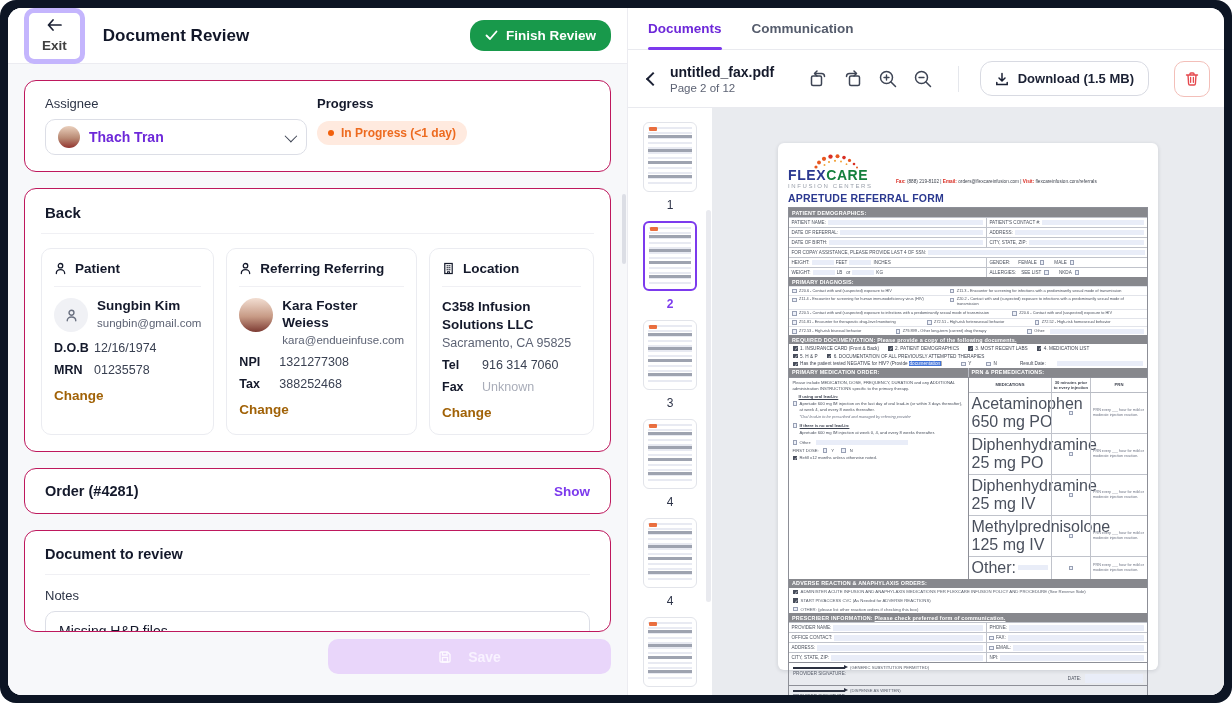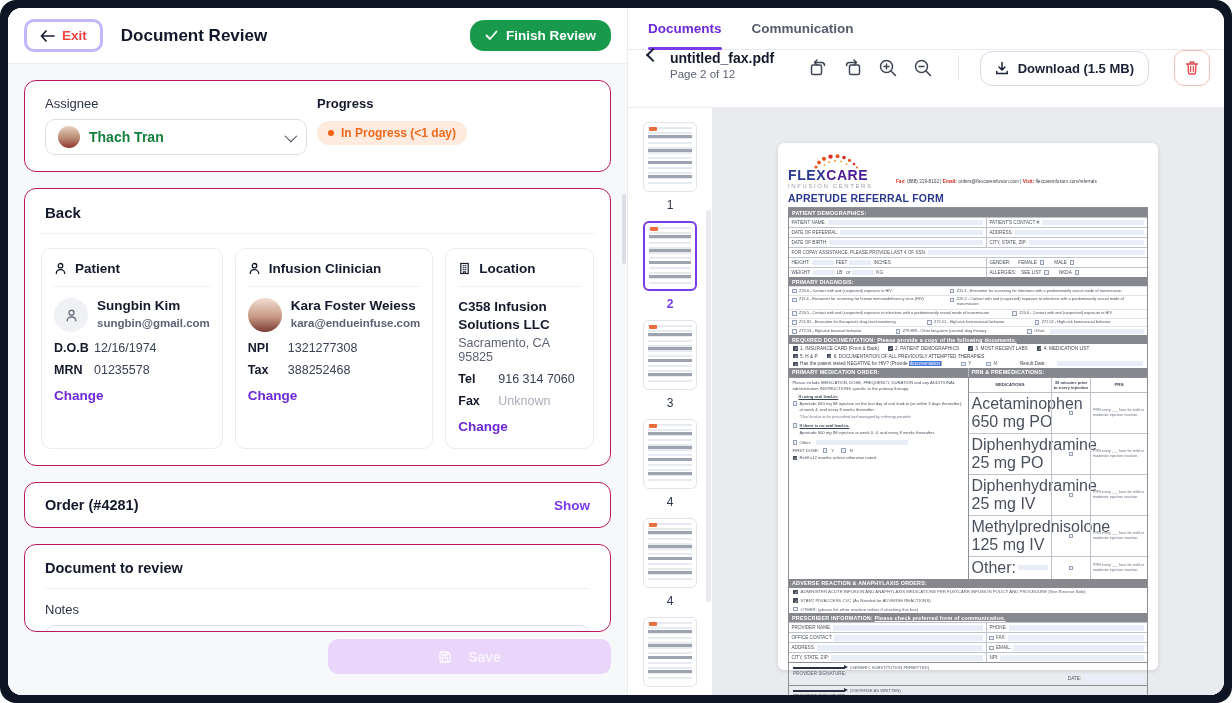--- a/index.html
+++ b/index.html
@@ -4,77 +4,77 @@
 <style>
   * { box-sizing: border-box; margin: 0; padding: 0; }
   html,body { width:1232px; height:703px; }
   body { font-family:"Liberation Sans", sans-serif; background:#fff; }
   .frame { position:absolute; inset:0; width:1232px; height:703px; background:#0d1524; border-radius:16px; overflow:hidden; }
   .window { position:absolute; left:8px; top:8px; width:1216px; height:687px; background:#fff; border-radius:14px; overflow:hidden; display:flex; }
 
   
   .left { width:620px; display:flex; flex-direction:column; border-right:1px solid #ececf1; background:#f7f8fa; }
   .left-header { height:56px; min-height:56px; background:#fff; border-bottom:1px solid #ececf1; display:flex; align-items:center; padding:0 16px; }
-  .exit-btn { display:flex; align-items:center; gap:7px; border:3px solid #c4b5fd; border-radius:10px; background:#fff; padding:6px 13px; font-size:13.5px; font-weight:bold; color:#ef4444; cursor:pointer; }
+  .exit-btn { display:flex; align-items:center; gap:7px; border:5px solid #c4b5fd; border-radius:10px; background:#fff; padding:6px 13px; font-size:13.5px; font-weight:bold; color:#404040; cursor:pointer;flex-direction:column; }
   .page-title { font-size:17px; font-weight:bold; color:#121729; margin-left:18px; }
   .finish-btn { margin-left:auto; display:flex; align-items:center; gap:8px; background:#18994b; color:#fff; border:none; border-radius:14px; padding:8px 15px; font-size:13.5px; font-weight:bold; cursor:pointer; }
 
   .left-body { flex:1; padding:16px 16px 0 16px; display:flex; flex-direction:column; gap:16px; overflow:hidden; position:relative; }
   .left-scroll-thumb { position:absolute; right:1px; top:130px; width:4px; height:70px; background:#dcdee5; border-radius:2px; }
   .card { background:#fff; border:1px solid #be185d; border-radius:12px; }
 
   .assignee-card { padding:15px 20px 16px; display:flex; }
   .assignee-col { width:272px; }
   .field-label { font-size:13px; color:#2d3446; margin-bottom:8px; }
   .field-label.b { font-weight:bold; color:#14192b; }
   .assignee-dd { width:262px; height:36px; border:1px solid #dcdee6; border-radius:10px; background:#fff; display:flex; align-items:center; gap:9px; padding:0 12px; cursor:pointer; }
   .avatar-sm { width:22px; height:22px; border-radius:50%; background:linear-gradient(180deg,#ead0bd 0%,#b98a74 55%,#92342f 100%); flex:none; }
-  .assignee-name { font-size:14px; font-weight:bold; color:#15803d; flex:1; }
+  .assignee-name { font-size:14px; font-weight:bold; color:#6d28d9; flex:1; }
   .chev-down { width:9px; height:9px; border-right:1.8px solid #3c4252; border-bottom:1.8px solid #3c4252; transform:rotate(45deg) translateY(-2px); }
   .progress-pill { display:inline-flex; align-items:center; gap:7px; background:#ffeadf; color:#ed6a1f; border-radius:999px; font-size:12px; font-weight:bold; padding:5px 11px; margin-top:2px; }
   .progress-dot { width:6px; height:6px; border-radius:50%; background:#f2600c; }
 
   .order-card { padding:15px 16px 16px; }
   .card-title { font-size:15px; font-weight:bold; color:#14192b; padding:0 4px 12px; border-bottom:1px solid #f0f0f4; margin-bottom:14px; }
   .subcards { display:flex; gap:12px; }
   .subcard { flex:1; border:1px solid #ebecf1; border-radius:10px; background:#fff; padding:12px 12px 13px; }
   .subcard-head { display:flex; align-items:center; gap:8px; font-size:13.5px; font-weight:bold; color:#14192b; padding-bottom:10px; border-bottom:1px solid #f0f0f4; margin-bottom:11px; }
   .person-row { display:flex; gap:9px; margin-bottom:9px; }
   .avatar-md { width:34px; height:34px; border-radius:50%; flex:none; }
   .avatar-placeholder { background:#f0f1f5; display:flex; align-items:center; justify-content:center; }
   .avatar-photo { background:linear-gradient(180deg,#f2ded2 0%,#c79a85 55%,#7d3b33 100%); }
   .p-name { font-size:13.5px; font-weight:bold; color:#14192b; line-height:1.25; }
-  .p-email { font-size:11.5px; color:#5d6374; margin-top:2px;font-weight:bold; }
+  .p-email { font-size:11.5px; color:#5d6374; margin-top:2px; }
   .kv { display:flex; font-size:12.5px; margin-top:8px; }
   .kv .k { width:40px; font-weight:bold; color:#14192b; flex:none; }
   .kv .v { color:#3a4152; }
   .kv .v.muted { color:#a9adb9; }
   .loc-name { font-size:13.5px; font-weight:bold; color:#14192b; line-height:1.3; }
   .loc-addr { font-size:12.5px; color:#5d6374; margin-top:3px; margin-bottom:2px; }
-  .change-link { display:inline-block; margin-top:11px; color:#6d28d9; font-size:13.5px; font-weight:bold; cursor:pointer; }
+  .change-link { display:inline-block; margin-top:11px; color:#a16207; font-size:13.5px; font-weight:bold; cursor:pointer; }
 
   .ordersum-card { padding:14px 20px; display:flex; align-items:center; }
   .ordersum-title { font-size:14.5px; font-weight:bold; color:#14192b; }
   .show-link { margin-left:auto; color:#7c3aed; font-size:13.5px; font-weight:bold; cursor:pointer; }
 
   .docrev-card { flex:1; padding:15px 20px; overflow:hidden; }
   .docrev-title { font-size:14.5px; font-weight:bold; color:#14192b; padding-bottom:12px; border-bottom:1px solid #f0f0f4; margin-bottom:13px; }
   .notes-box { width:100%; height:86px; border:1px solid #dcdee6; border-radius:10px; background:#fff; font-family:"Liberation Sans",sans-serif; font-size:14px; color:#14192b; padding:11px 13px; resize:none; outline:none; }
 
   .left-footer { height:63px; min-height:63px; background:#f7f8fa; display:flex; align-items:flex-start; justify-content:flex-end; padding:7px 16px 0; }
   .save-btn { width:283px; height:35px; background:#e9d6fa; border:none; border-radius:10px; color:#f8f2ff; font-family:"Liberation Sans",sans-serif; font-size:14px; font-weight:bold; display:flex; align-items:center; justify-content:center; gap:16px; cursor:default; }
 
   
   .right { flex:1; display:flex; flex-direction:column; background:#fff; min-width:0; }
   .tabs-row { height:42px; min-height:42px; display:flex; align-items:stretch; gap:30px; padding:0 20px; border-bottom:1px solid #e9eaef; }
   .tab { display:flex; align-items:center; font-size:13.5px; font-weight:bold; color:#555c6c; position:relative; cursor:pointer; }
   .tab.active { color:#6d28d9; }
   .tab.active::after { content:""; position:absolute; left:0; right:0; bottom:-1px; height:3px; background:#7c3aed; border-radius:2px; }
 
-  .toolbar { height:57px; min-height:57px; display:flex; align-items:flex-start; padding:0 14px 0 20px; }
+  .toolbar { height:57px; min-height:57px; display:flex; align-items:center; padding:0 14px 0 20px; }
   .back-chev { width:10px; height:10px; border-left:2px solid #1b2134; border-bottom:2px solid #1b2134; transform:rotate(45deg); margin-right:12px; cursor:pointer; flex:none; }
   .file-name { font-size:14px; font-weight:bold; color:#14192b; }
   .file-page { font-size:11.5px; color:#5d6374; margin-top:2px; }
   .tool-icons { margin-left:auto; display:flex; align-items:center; gap:15px; }
   .ticon { width:20px; height:20px; color:#3d4454; cursor:pointer; flex:none; }
   .v-div { width:1px; height:26px; background:#e5e7ec; margin:0 6px 0 10px; }
   .download-btn { display:flex; align-items:center; gap:9px; border:1px solid #d8dae2; background:#fff; border-radius:12px; padding:9px 14px; font-size:13px; font-weight:bold; color:#1b2134; cursor:pointer; white-space:nowrap; }
   .trash-btn { width:36px; height:36px; border:1px solid #f3bfb9; background:#fff; border-radius:10px; display:flex; align-items:center; justify-content:center; margin-left:10px; cursor:pointer; }
 
   .right-content { flex:1; display:flex; border-top:1px solid #e9eaef; min-height:0; }
@@ -95,21 +95,21 @@
   .thumbs-scroll { position:absolute; right:1px; top:102px; width:5px; height:392px; background:#e9eaef; border-radius:3px; }
 
   .viewer { flex:1; background:#e9ebef; position:relative; overflow:hidden; }
   .pdf-page { position:absolute; left:66px; top:35px; width:380px; height:527px; background:#fff; border-radius:6px; box-shadow:0 1px 4px rgba(20,25,43,.14); padding:8px 10px; }
 
   
   .logo-row { display:flex; align-items:flex-end; height:38px; }
   .logo { position:relative; width:96px; flex:none; padding-top:14px; }
   .logo-dots { position:absolute; left:22px; top:0; }
   .logo-word { font-size:14px; font-weight:bold; letter-spacing:.6px; color:#2b3990; line-height:1; }
-  .logo-word .care { color:#4c1d95; }
+  .logo-word .care { color:#15803d; }
   .logo-sub { font-size:6px; color:#9aa0ab; letter-spacing:1.6px; margin-top:1px; }
   .contact-line { font-size:4.7px; color:#3a3f4a; margin-left:12px; padding-bottom:3px; line-height:1.4; }
   .contact-line b { color:#d92b21; }
   .form-title { font-size:10.5px; font-weight:bold; color:#2b3990; margin:3px 0 3px; letter-spacing:.2px; }
 
   .form { border:1px solid #8d8f97; color:#4a505d; }
   .bar { background:#87888d; color:#fff; font-weight:bold; font-size:5.4px; padding:1.5px 3px; letter-spacing:.2px; }
   .bar u { font-weight:bold; }
   .split-bar { display:flex; }
   .split-bar > div { flex:1; }
@@ -244,21 +244,21 @@
                 </div>
             <span class="change-link">Change</span>
           </div>
 
           <div class="subcard">
             <div class="subcard-head">
               <svg width="13" height="13" viewBox="0 0 14 14" fill="none">
                     <circle cx="7" cy="4" r="2.4" stroke="#14192b" stroke-width="1.4"></circle>
                     <path d="M2.5 12.5 C2.5 9.8 4.5 8.3 7 8.3 C9.5 8.3 11.5 9.8 11.5 12.5" stroke="#14192b" stroke-width="1.4" stroke-linecap="round"></path>
                   </svg>
-              <span>Infusion Clinician</span>
+              <span>Referring Referring</span>
             </div>
             <div class="person-row">
               <span class="avatar-md avatar-photo"></span>
               <div>
                 <div class="p-name">Kara Foster Weiess</div>
                 <div class="p-email">kara@endueinfuse.com</div>
               </div>
             </div>
             <div class="kv">
                   <span class="k">NPI</span>

